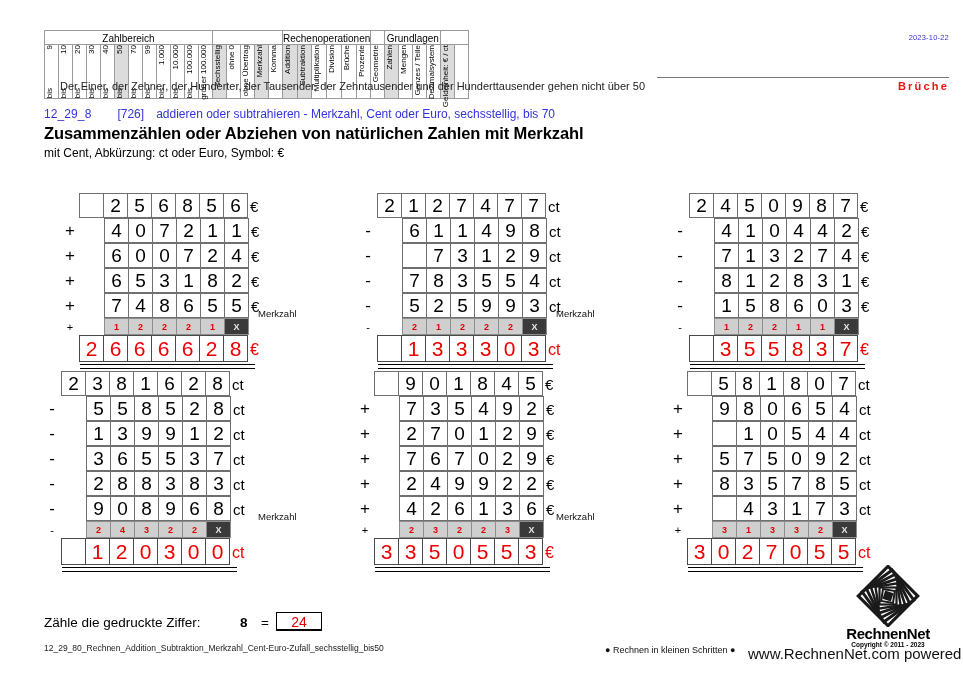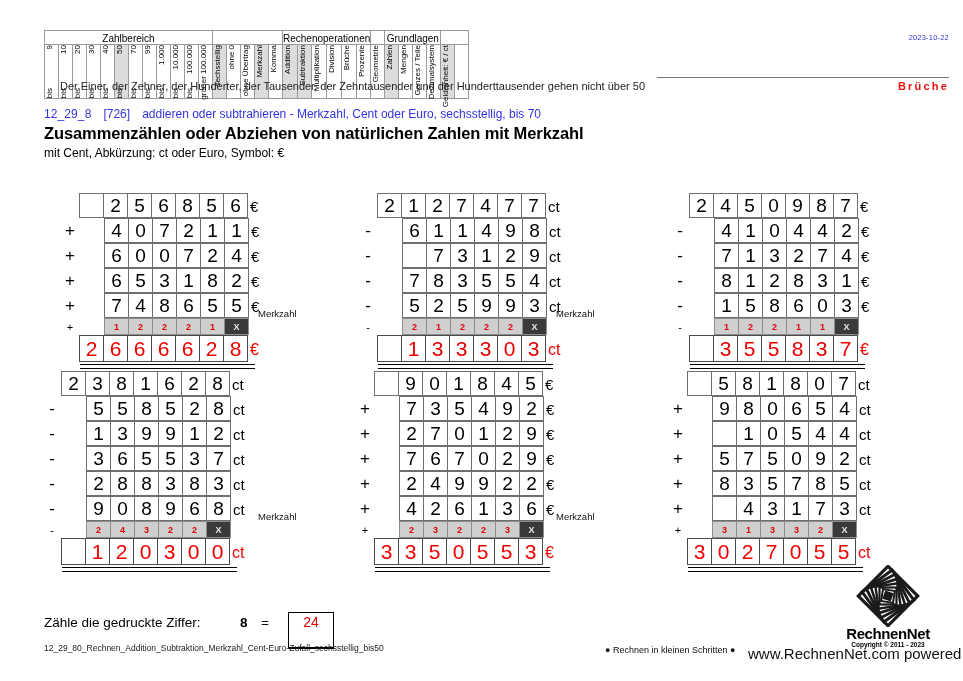--- a/index.html
+++ b/index.html
@@ -51,21 +51,21 @@
   .vstack{display:flex;flex-direction:column;height:53px;justify-content:space-between;}
   .vstack .vt{height:auto;}
   
   #date{position:absolute;right:14px;top:33px;font-size:7.5px;color:#3333cc;letter-spacing:.2px;}
   #hline{position:absolute;left:657px;top:77px;width:292px;height:0;border-top:1px solid #777;}
   #loesung{position:absolute;right:14px;top:80px;font-size:11px;font-weight:bold;color:#ee1111;letter-spacing:2.2px;}
   
   #capnote{position:absolute;left:44px;top:80px;font-size:11px;color:#222;padding-left:16px;}
   #capblue{position:absolute;left:44px;top:107px;font-size:12px;color:#3333dd;}
   #capblue .code{letter-spacing:.1px;}
-  #capblue .br{margin-left:12px;}
+  #capblue .br{margin-left:26px;}
   #capblue .txt{margin-left:12px;}
   #title{position:absolute;left:44px;top:124px;font-size:16.5px;font-weight:bold;letter-spacing:-.1px;text-align:right;}
   #subtitle{position:absolute;left:44px;top:146px;font-size:12px;}
   
   .prob{position:absolute;}
   .prow{display:flex;align-items:flex-start;height:25px;}
   .sign{
     width:20px;height:25px;line-height:24px;text-align:center;
     font-size:17px;box-sizing:border-box;
   }
@@ -105,24 +105,24 @@
   .runit{height:27px;line-height:28px;font-size:16px;padding-left:2px;color:#ee0000;white-space:nowrap;}
   .dbl{height:3px;border-top:1px solid #000;border-bottom:1px solid #000;margin-top:1px;}
   .mklabel{
     position:absolute;font-size:9.5px;color:#111;white-space:nowrap;
   }
   
   #zfrage{position:absolute;left:44px;top:615px;font-size:13.5px;}
   #zdigit{position:absolute;left:240px;top:615px;font-size:13.5px;font-weight:bold;}
   #zeq{position:absolute;left:261px;top:615px;font-size:13.5px;}
   #zbox{
-    position:absolute;left:276px;top:612px;width:46px;height:37px;
+    position:absolute;left:276px;top:612px;width:46px;height:19px;
     border:1px solid #000;border-bottom:2px solid #000;
     text-align:center;line-height:19px;font-size:14px;color:#dd0000;
-    background:#fff;box-sizing:border-box;margin-left:12px;
+    background:#fff;box-sizing:border-box;
   }
   #fname{position:absolute;left:44px;top:643px;font-size:8.5px;color:#222;}
   #fmid{position:absolute;left:605px;top:645px;font-size:9px;color:#111;white-space:nowrap;}
   #furl{position:absolute;left:748px;top:645px;font-size:15px;color:#111;white-space:nowrap;}
   
   #logo{position:absolute;right:20px;top:565px;width:110px;text-align:center;}
   #logo svg{display:block;margin:0 auto;}
   #logoname{font-size:15px;font-weight:bold;letter-spacing:-.4px;margin-top:-2px;}
   #logocopy{font-size:6.5px;font-weight:bold;margin-top:-1px;}
 </style>

